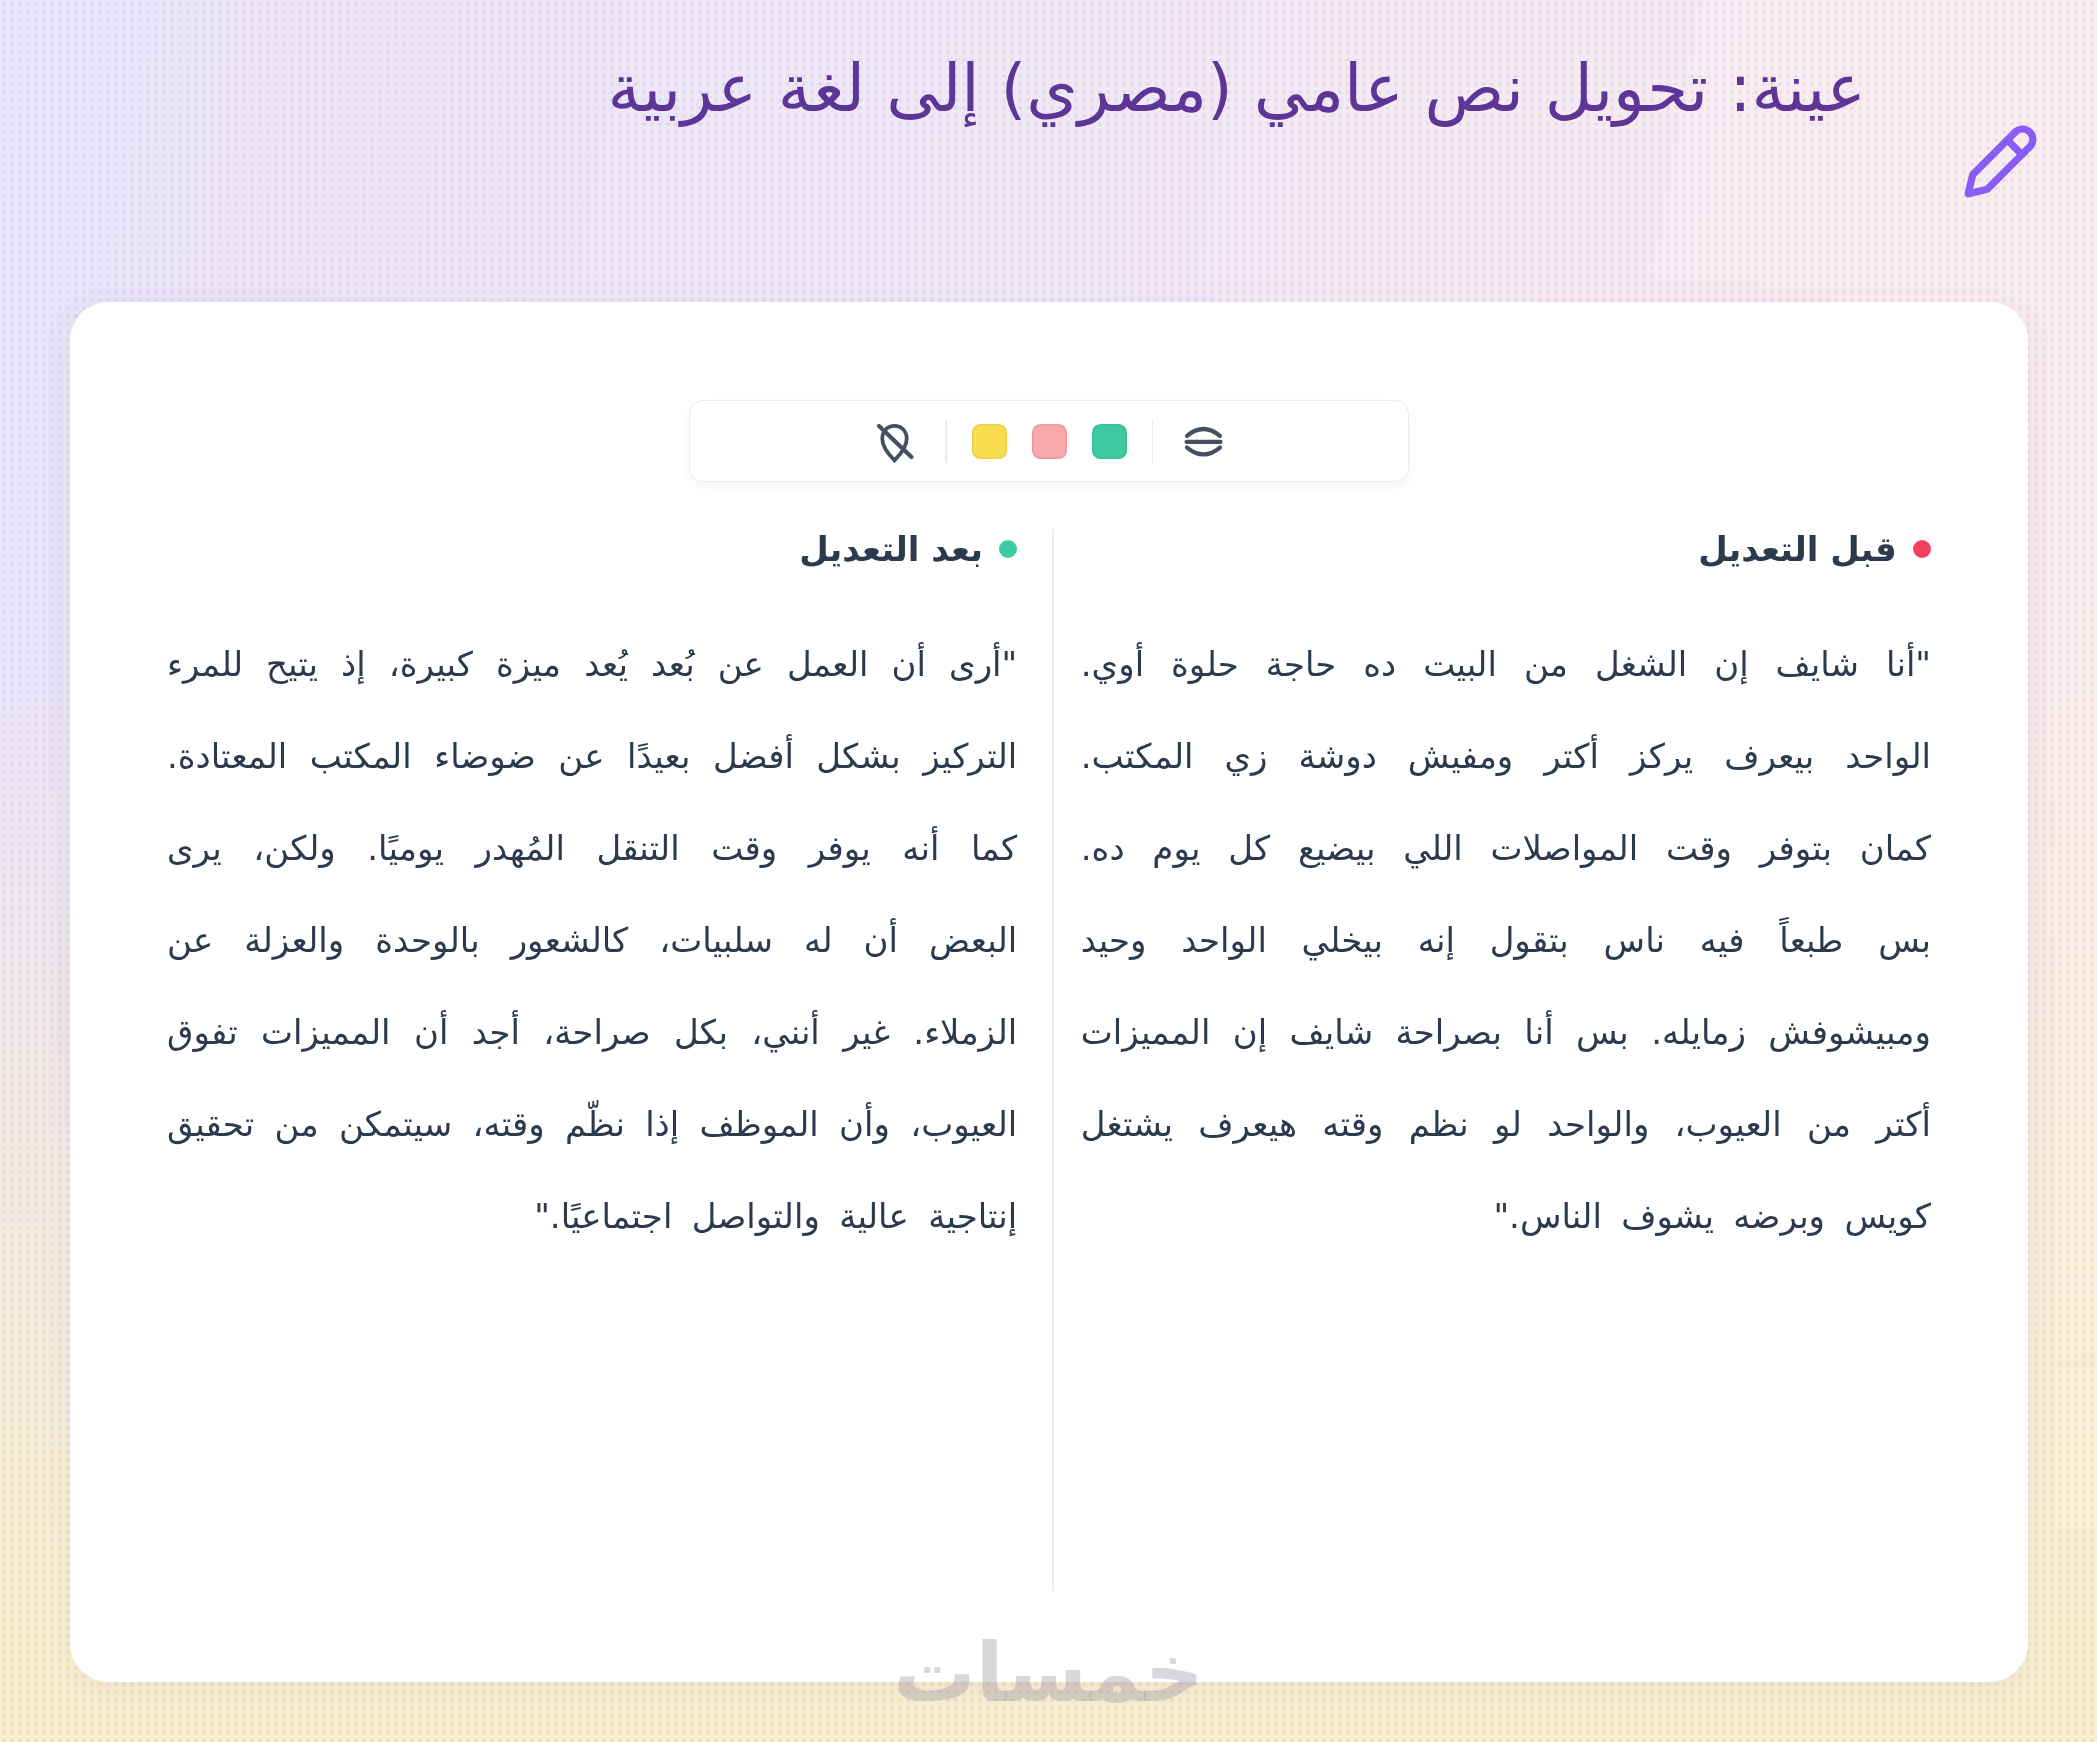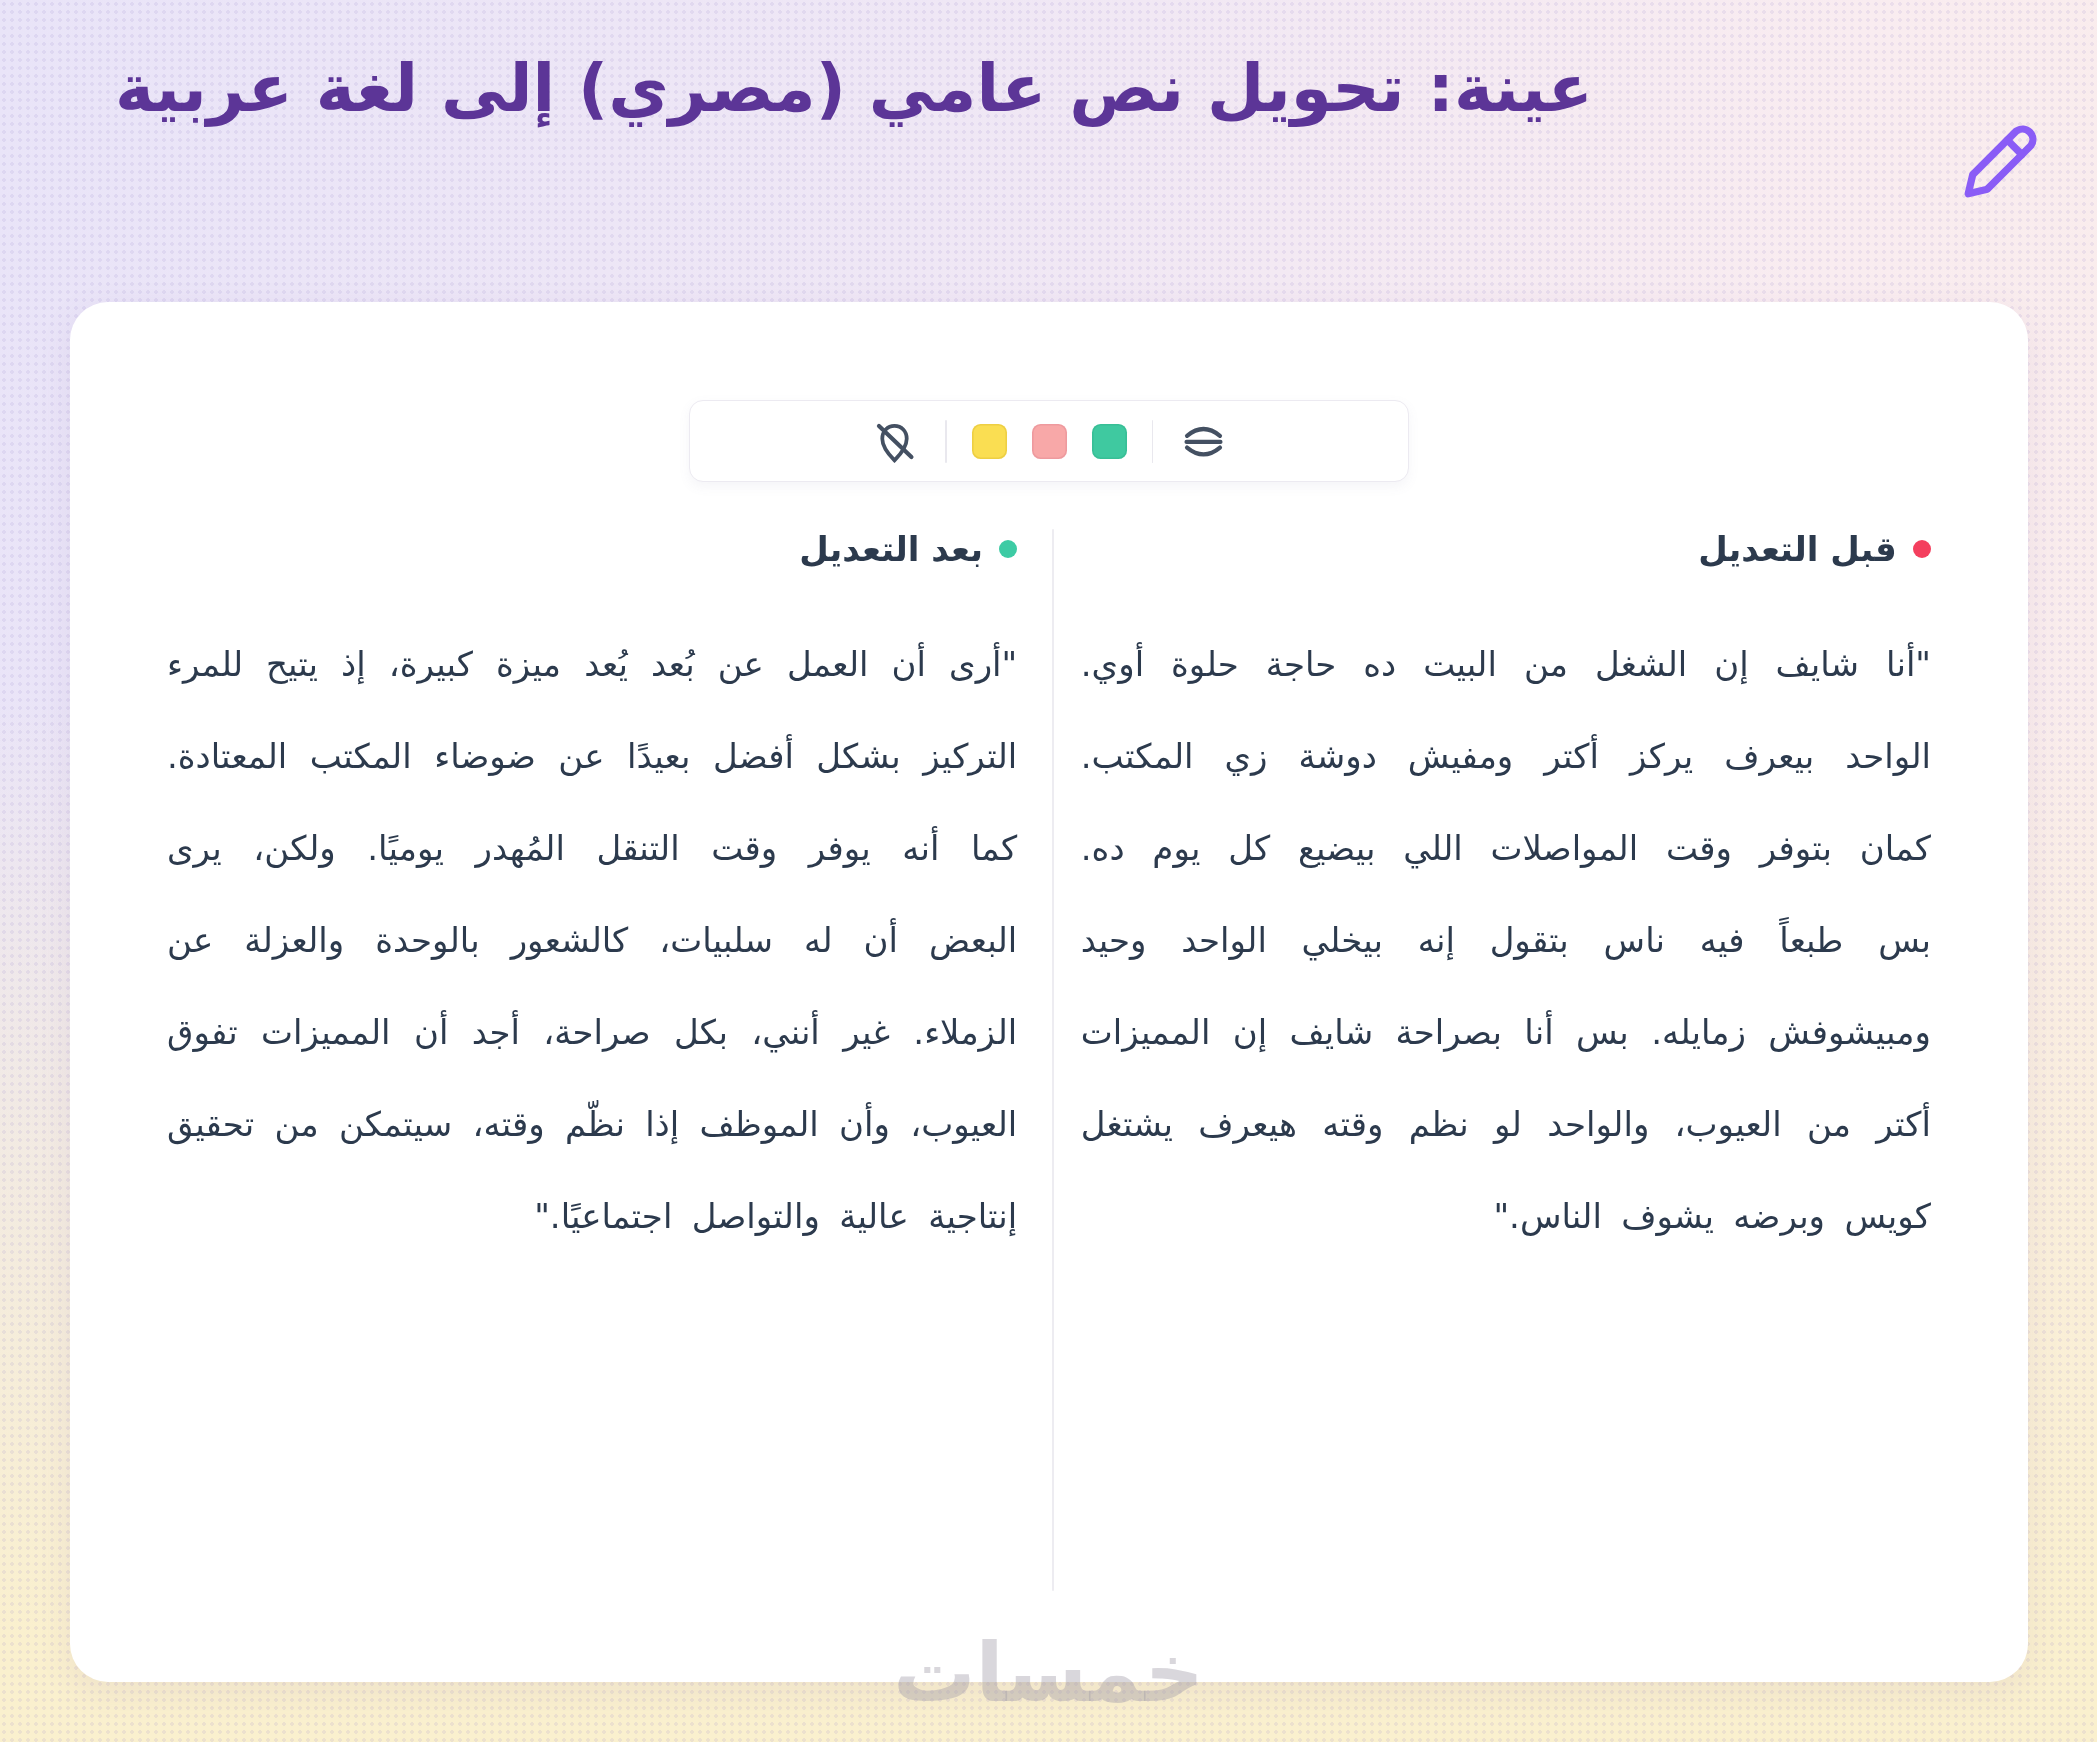--- a/index.html
+++ b/index.html
@@ -10,22 +10,22 @@
     position:relative; width:2097px; height:1742px; overflow:hidden;
     background-image:
       radial-gradient(circle, rgba(150,132,202,0.14) 1.6px, rgba(150,132,202,0) 1.9px),
       linear-gradient(to bottom, rgba(250,240,206,0) 40%, rgba(250,240,206,0.55) 68%, #FAF0CE 94%),
       linear-gradient(100deg, #E9E4F8 0%, #EFE7F5 40%, #F9ECF0 78%, #FAEDEA 100%);
     background-size: 8px 8px, 100% 100%, 100% 100%;
   }
 
   
   .title {
-    position:absolute; top:26px; right:231px; left:115px;
-    text-align:left; color:#5C3597; font-weight:bold;
+    position:absolute; top:26px; right:231px; left:145px;
+    text-align:right; color:#5C3597; font-weight:normal;
     font-size:66px; line-height:125px;
   }
   .pencil-wrap { position:absolute; top:110px; left:1950px; width:91px; height:91px; }
   .pencil-wrap svg { width:100%; height:100%; }
 
   
   .card {
     position:absolute; left:70px; top:302px; width:1958px; height:1380px;
     background:#ffffff; border-radius:38px;
     box-shadow:0 9.7px 32px rgba(140,110,170,0.10);

